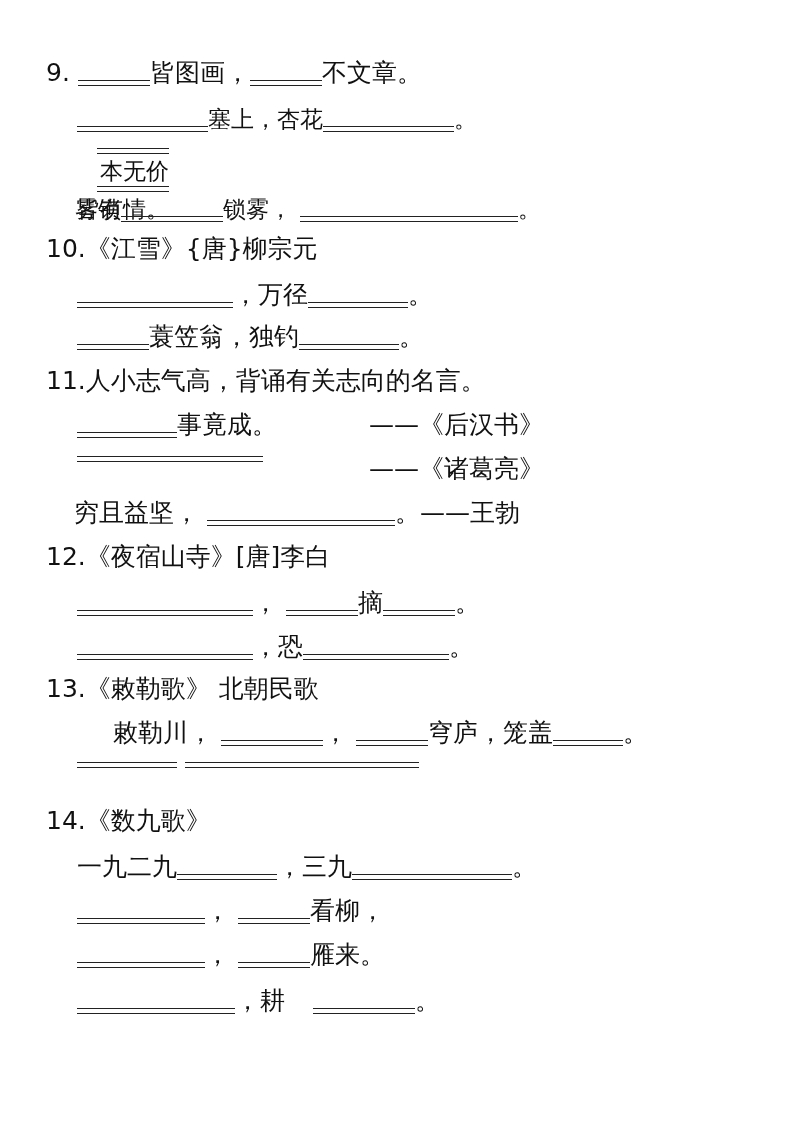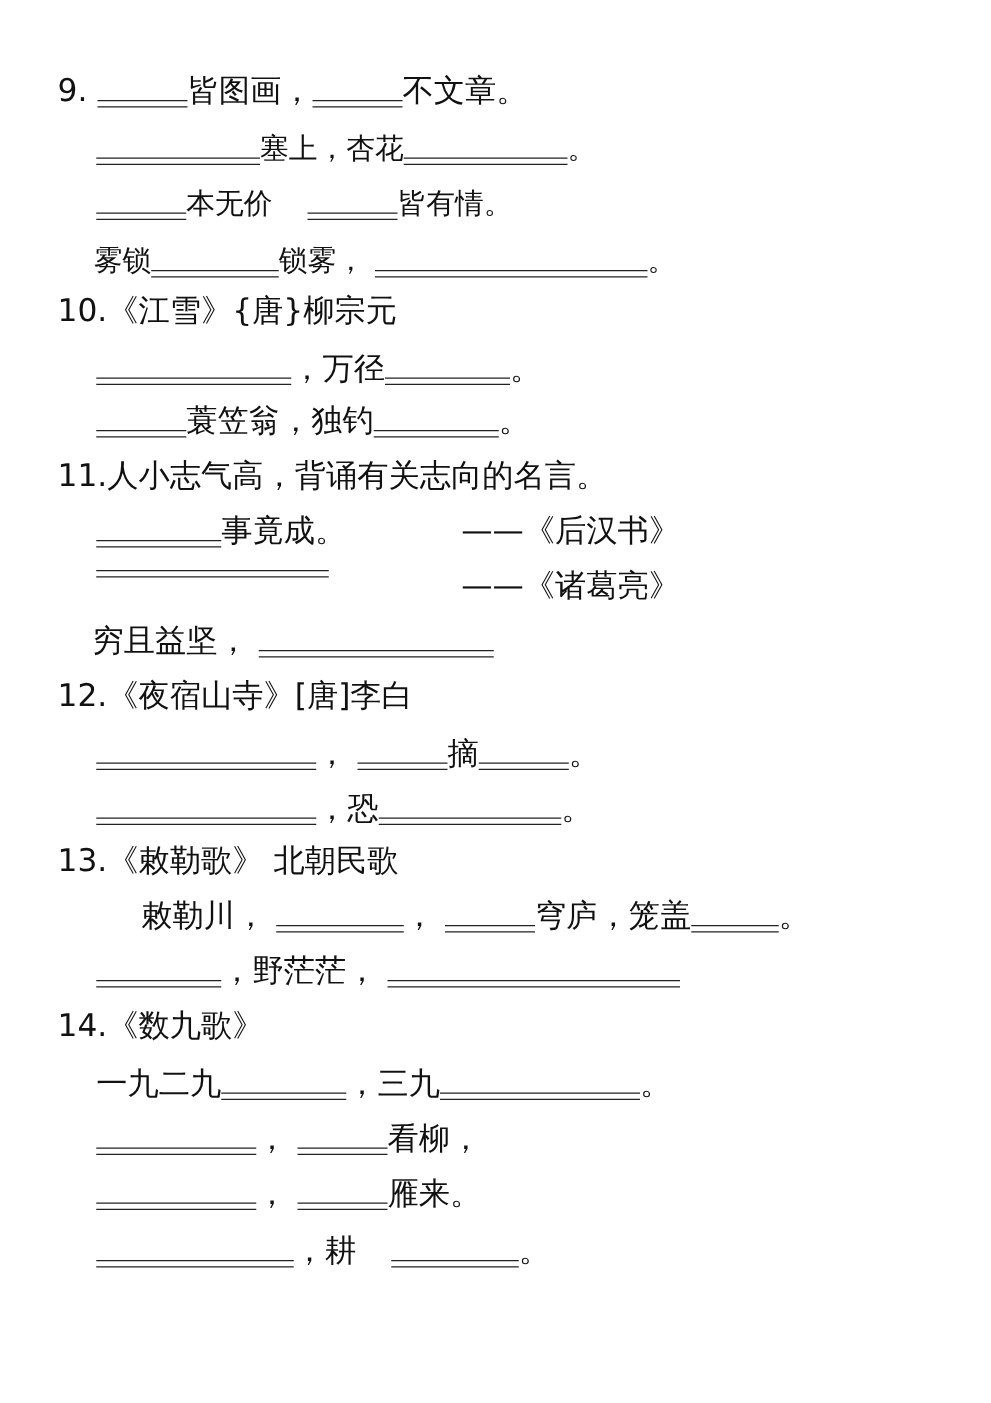--- a/index.html
+++ b/index.html
@@ -22,21 +22,21 @@
   <span class="txt">皆图画，</span>
   <span class="blank" style="width:72px;"></span>
   <span class="txt">不文章。</span>
 </div>
 <div class="line small" style="left:77px; top:104px;justify-content:center;">
   <span class="blank" style="width:131px;"></span>
   <span class="txt">塞上，杏花</span>
   <span class="blank" style="width:131px;"></span>
   <span class="txt">。</span>
 </div>
-<div class="line small" style="left:77px; top:148px;">
+<div class="line small" style="left:77px; top:148px;flex-direction:column;">
   <span class="blank" style="width:72px;"></span>
   <span class="txt">本无价</span>
   <span class="gap" style="width:28px;"></span>
   <span class="blank" style="width:72px;"></span>
   <span class="txt">皆有情。</span>
 </div>
 <div class="line small" style="left:75px; top:194px;">
   <span class="txt">雾锁</span>
   <span class="blank" style="width:102px;"></span>
   <span class="txt">锁雾，</span>
@@ -74,20 +74,21 @@
 <div class="line" style="left:77px; top:456px;">
   <span class="blank" style="width:186px;"></span>
 </div>
 <div class="line" style="left:369px; top:454px;">
   <span class="txt">——《诸葛亮》</span>
 </div>
 <div class="line" style="left:74px; top:498px;">
   <span class="txt">穷且益坚，</span>
   <span class="gap" style="width:8px;"></span>
   <span class="blank" style="width:188px;"></span>
+  <span class="txt">。——王勃</span>
 </div>
 
 <div class="line" style="left:46px; top:542px;">
   <span class="txt">12.《夜宿山寺》[唐]李白</span>
 </div>
 <div class="line" style="left:77px; top:588px;">
   <span class="blank" style="width:176px;"></span>
   <span class="txt">，</span>
   <span class="gap" style="width:8px;"></span>
   <span class="blank" style="width:72px;"></span>
@@ -111,21 +112,20 @@
   <span class="blank" style="width:102px;"></span>
   <span class="txt">，</span>
   <span class="gap" style="width:8px;"></span>
   <span class="blank" style="width:72px;"></span>
   <span class="txt">穹庐，笼盖</span>
   <span class="blank" style="width:70px;"></span>
   <span class="txt">。</span>
 </div>
 <div class="line" style="left:77px; top:762px;">
   <span class="blank" style="width:100px;"></span>
-  <span class="txt">，野茫茫，</span>
   <span class="gap" style="width:8px;"></span>
   <span class="blank" style="width:234px;"></span>
 </div>
 
 <div class="line" style="left:46px; top:806px;">
   <span class="txt">14.《数九歌》</span>
 </div>
 <div class="line" style="left:77px; top:852px;">
   <span class="txt">一九二九</span>
   <span class="blank" style="width:100px;"></span>

